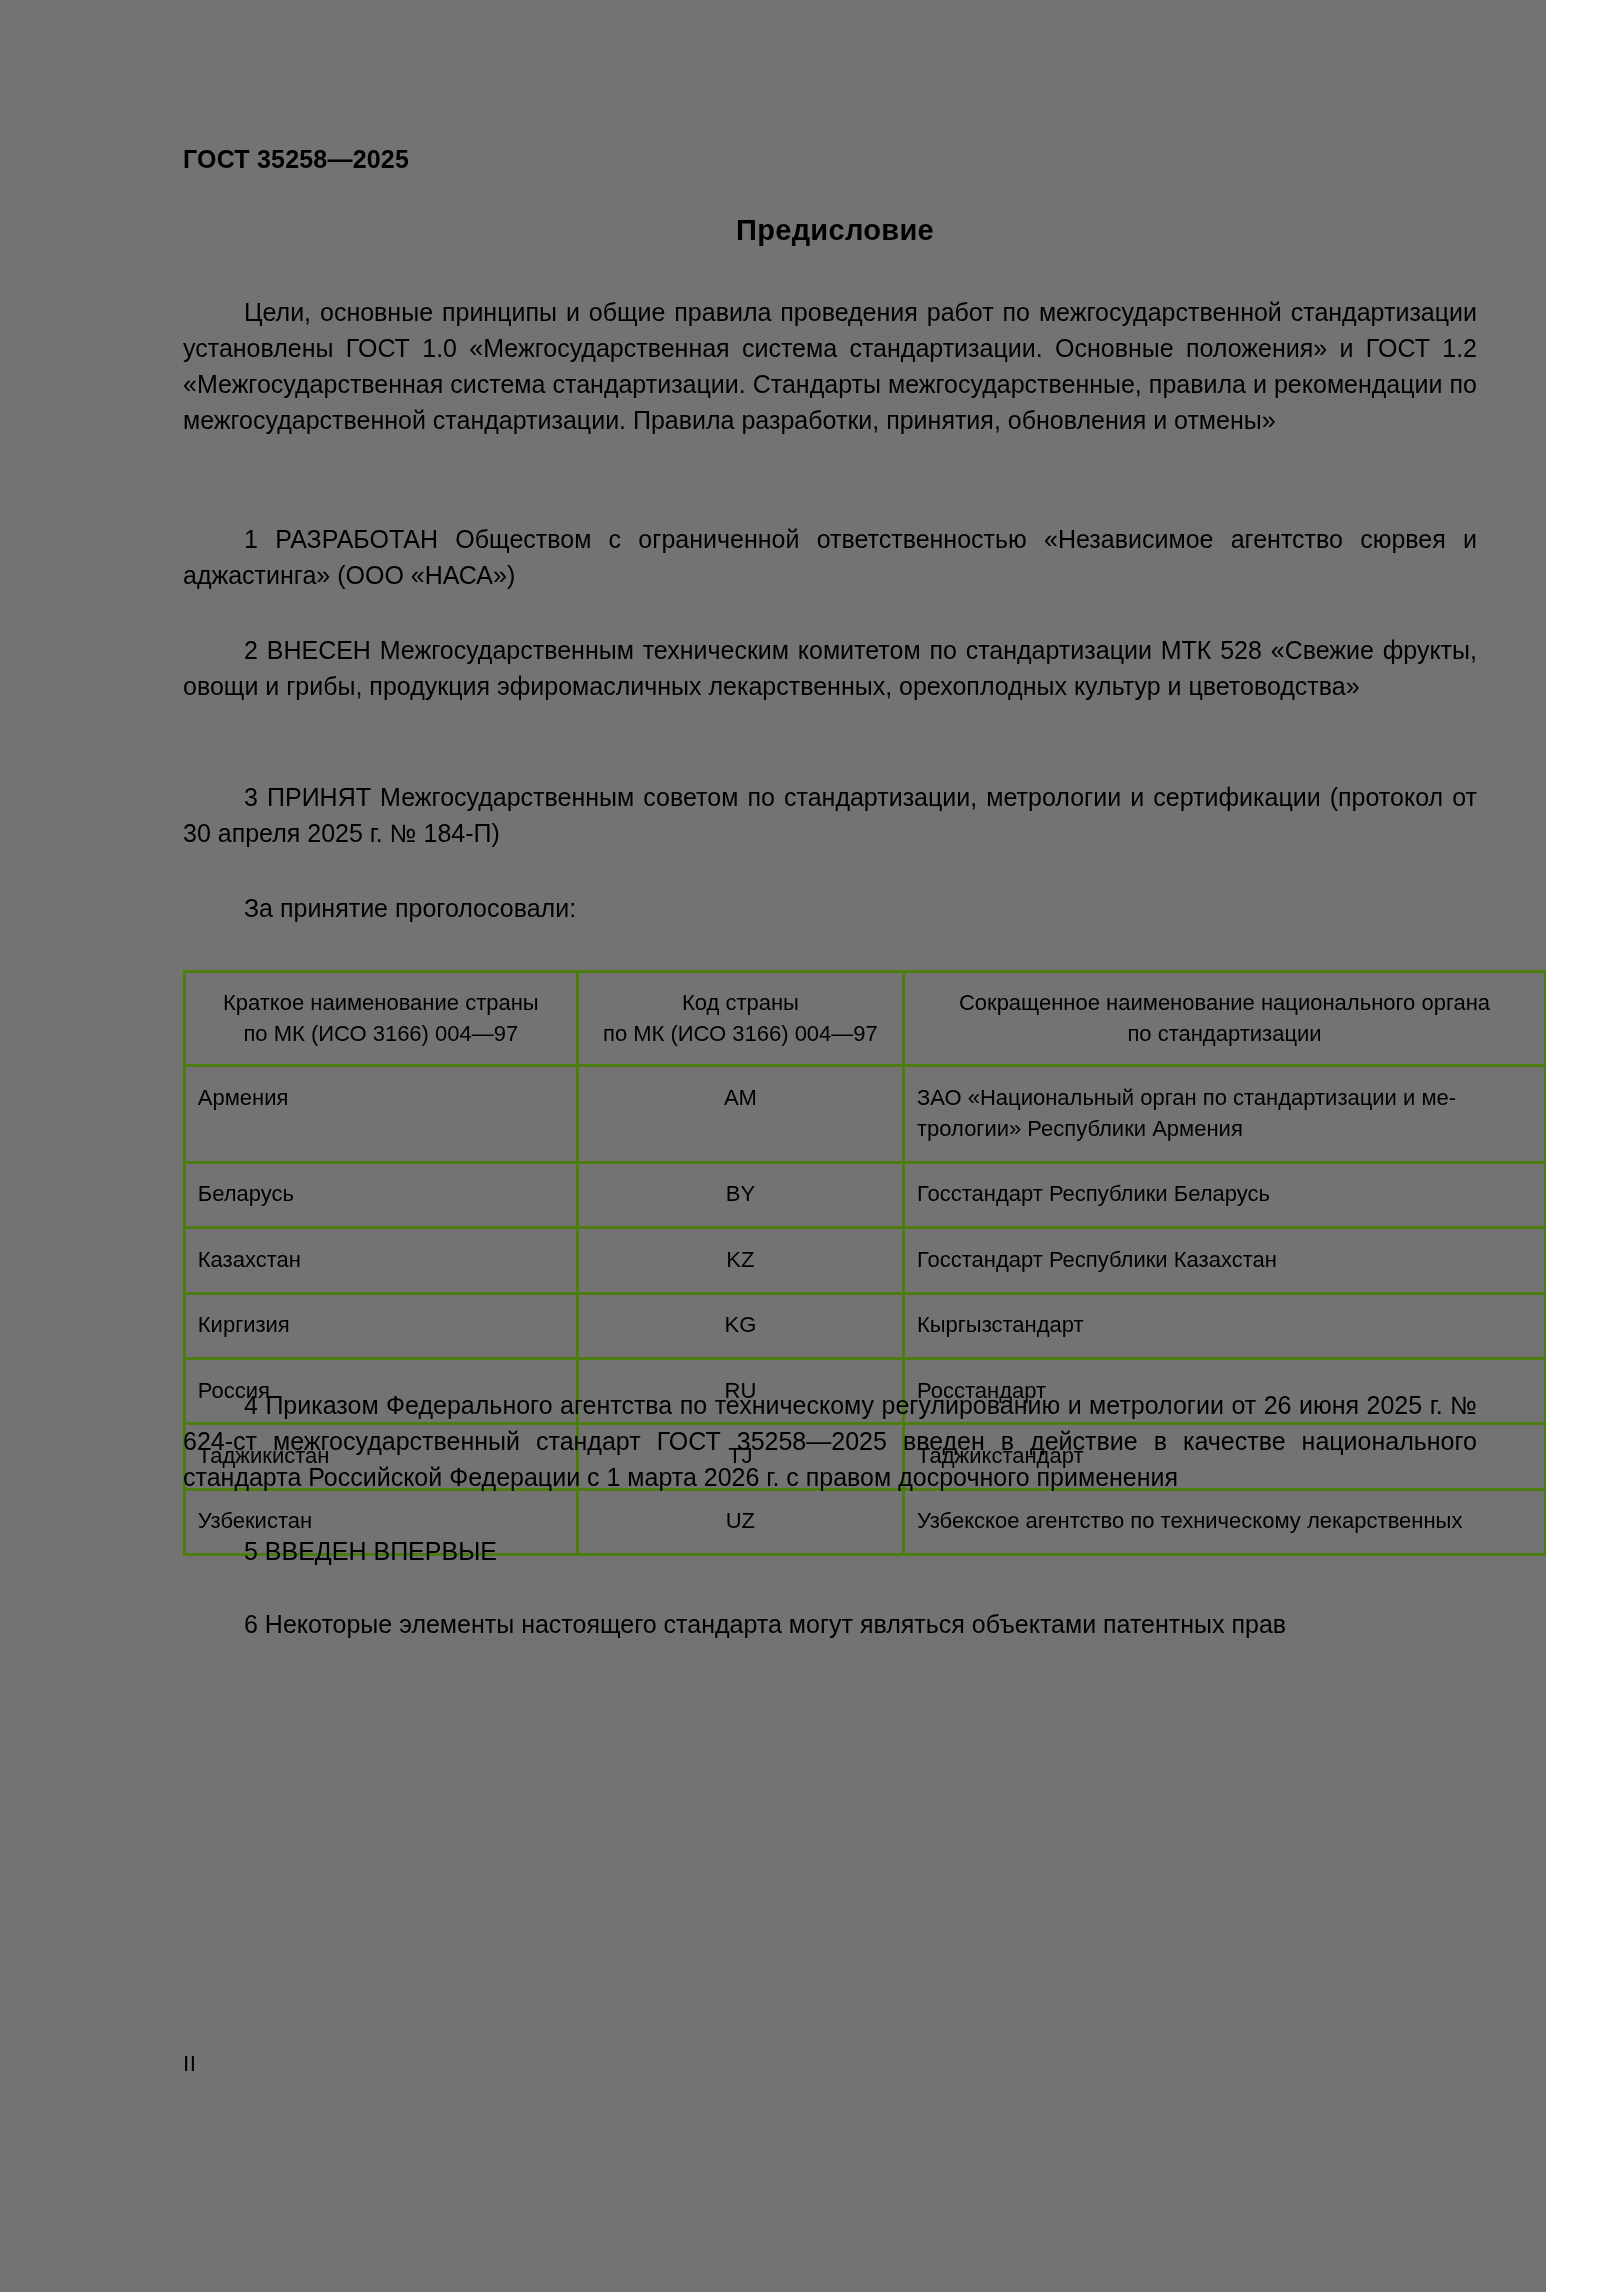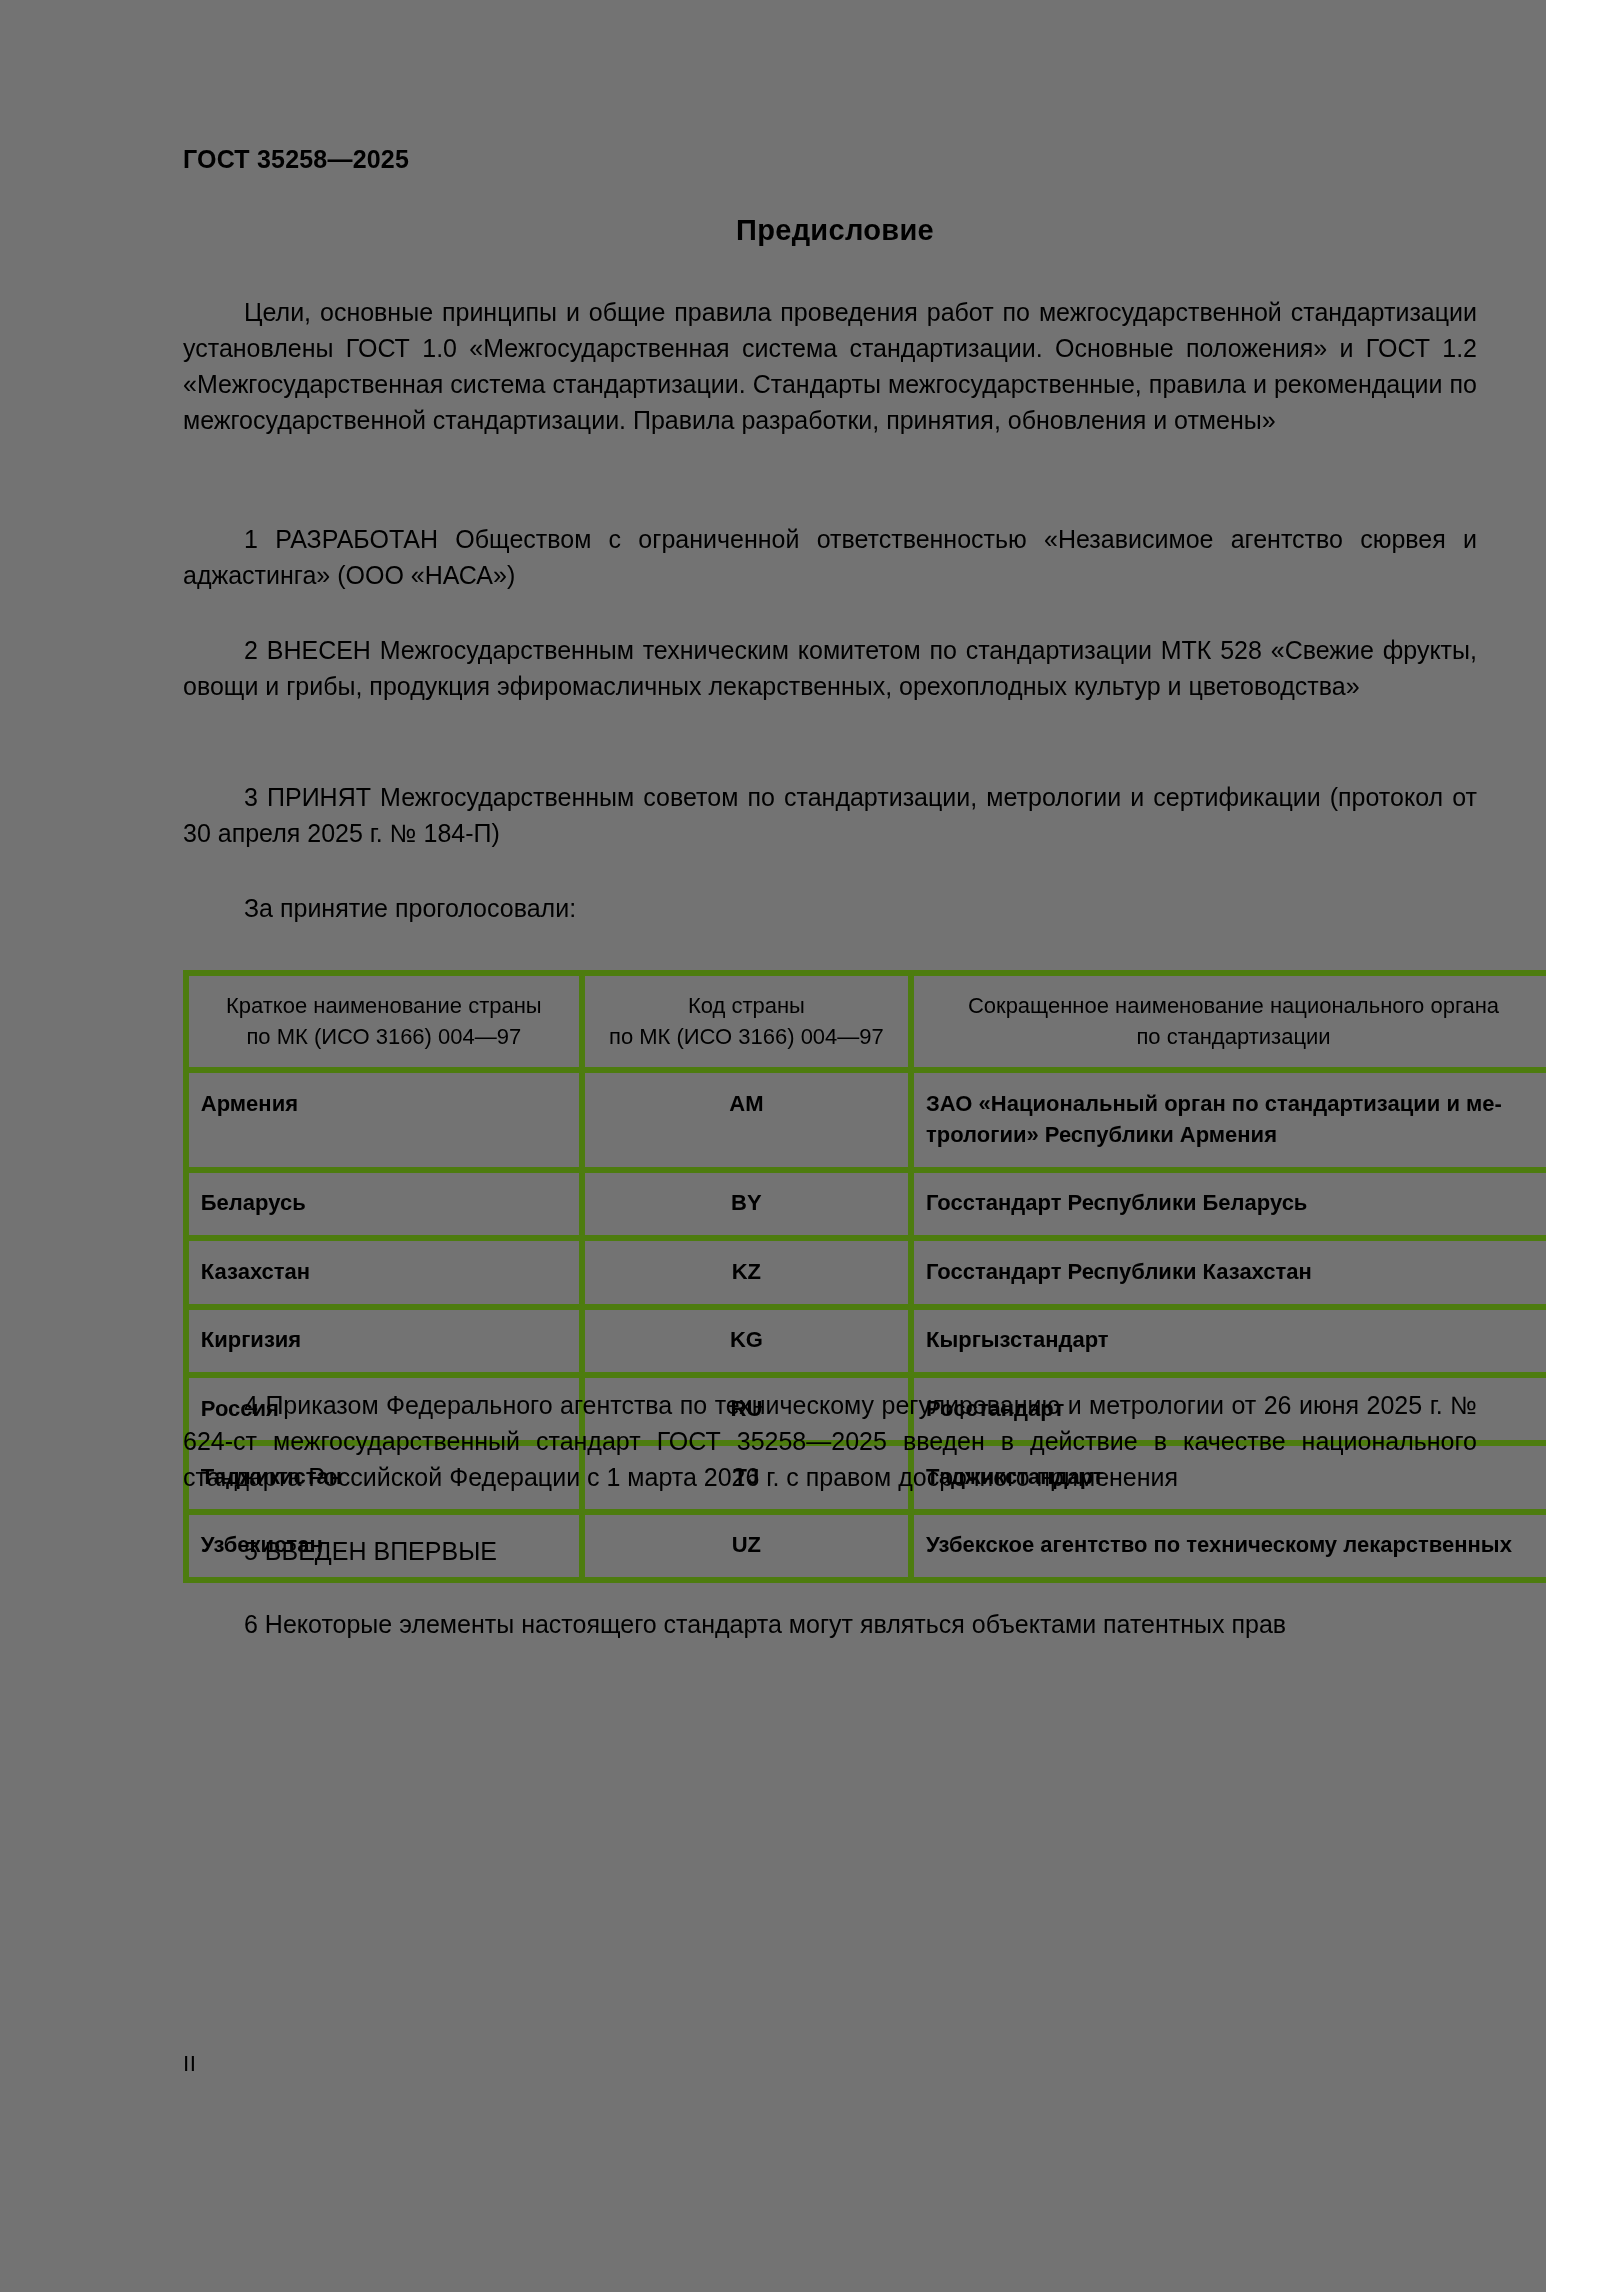--- a/index.html
+++ b/index.html
@@ -78,36 +78,35 @@
     position: absolute;
     left: 183px;
     top: 970px;
     width: 1294px;
     border-collapse: collapse;
     font-size: 22px;
     line-height: 31px;
     table-layout: fixed;
   }
   .vote-table td, .vote-table th {
-    border: 6px solid #4d7c0f;
+    border: 3px solid #4d7c0f;
     padding: 0;
     vertical-align: top;
     font-weight: normal;
   }
   .vote-table thead th {
     text-align: center;
     padding: 13.7px 9.8px 15.7px 9.8px;
     vertical-align: middle;
   }
   .vote-table thead th .hl {
     display: block;
   }
   .vote-table tbody td {
     padding: 14.7px 11.8px 16.7px 11.8px;
-    font-weight: bold;
   }
   .col-name { width: 370px; }
   .col-code { width: 304px; text-align: center; }
   .col-body { width: 619px; }
   .vote-table tbody td.col-code {
     text-align: center;
     margin-left: 24px;
   }
   .cell-line { display: block; }
 

